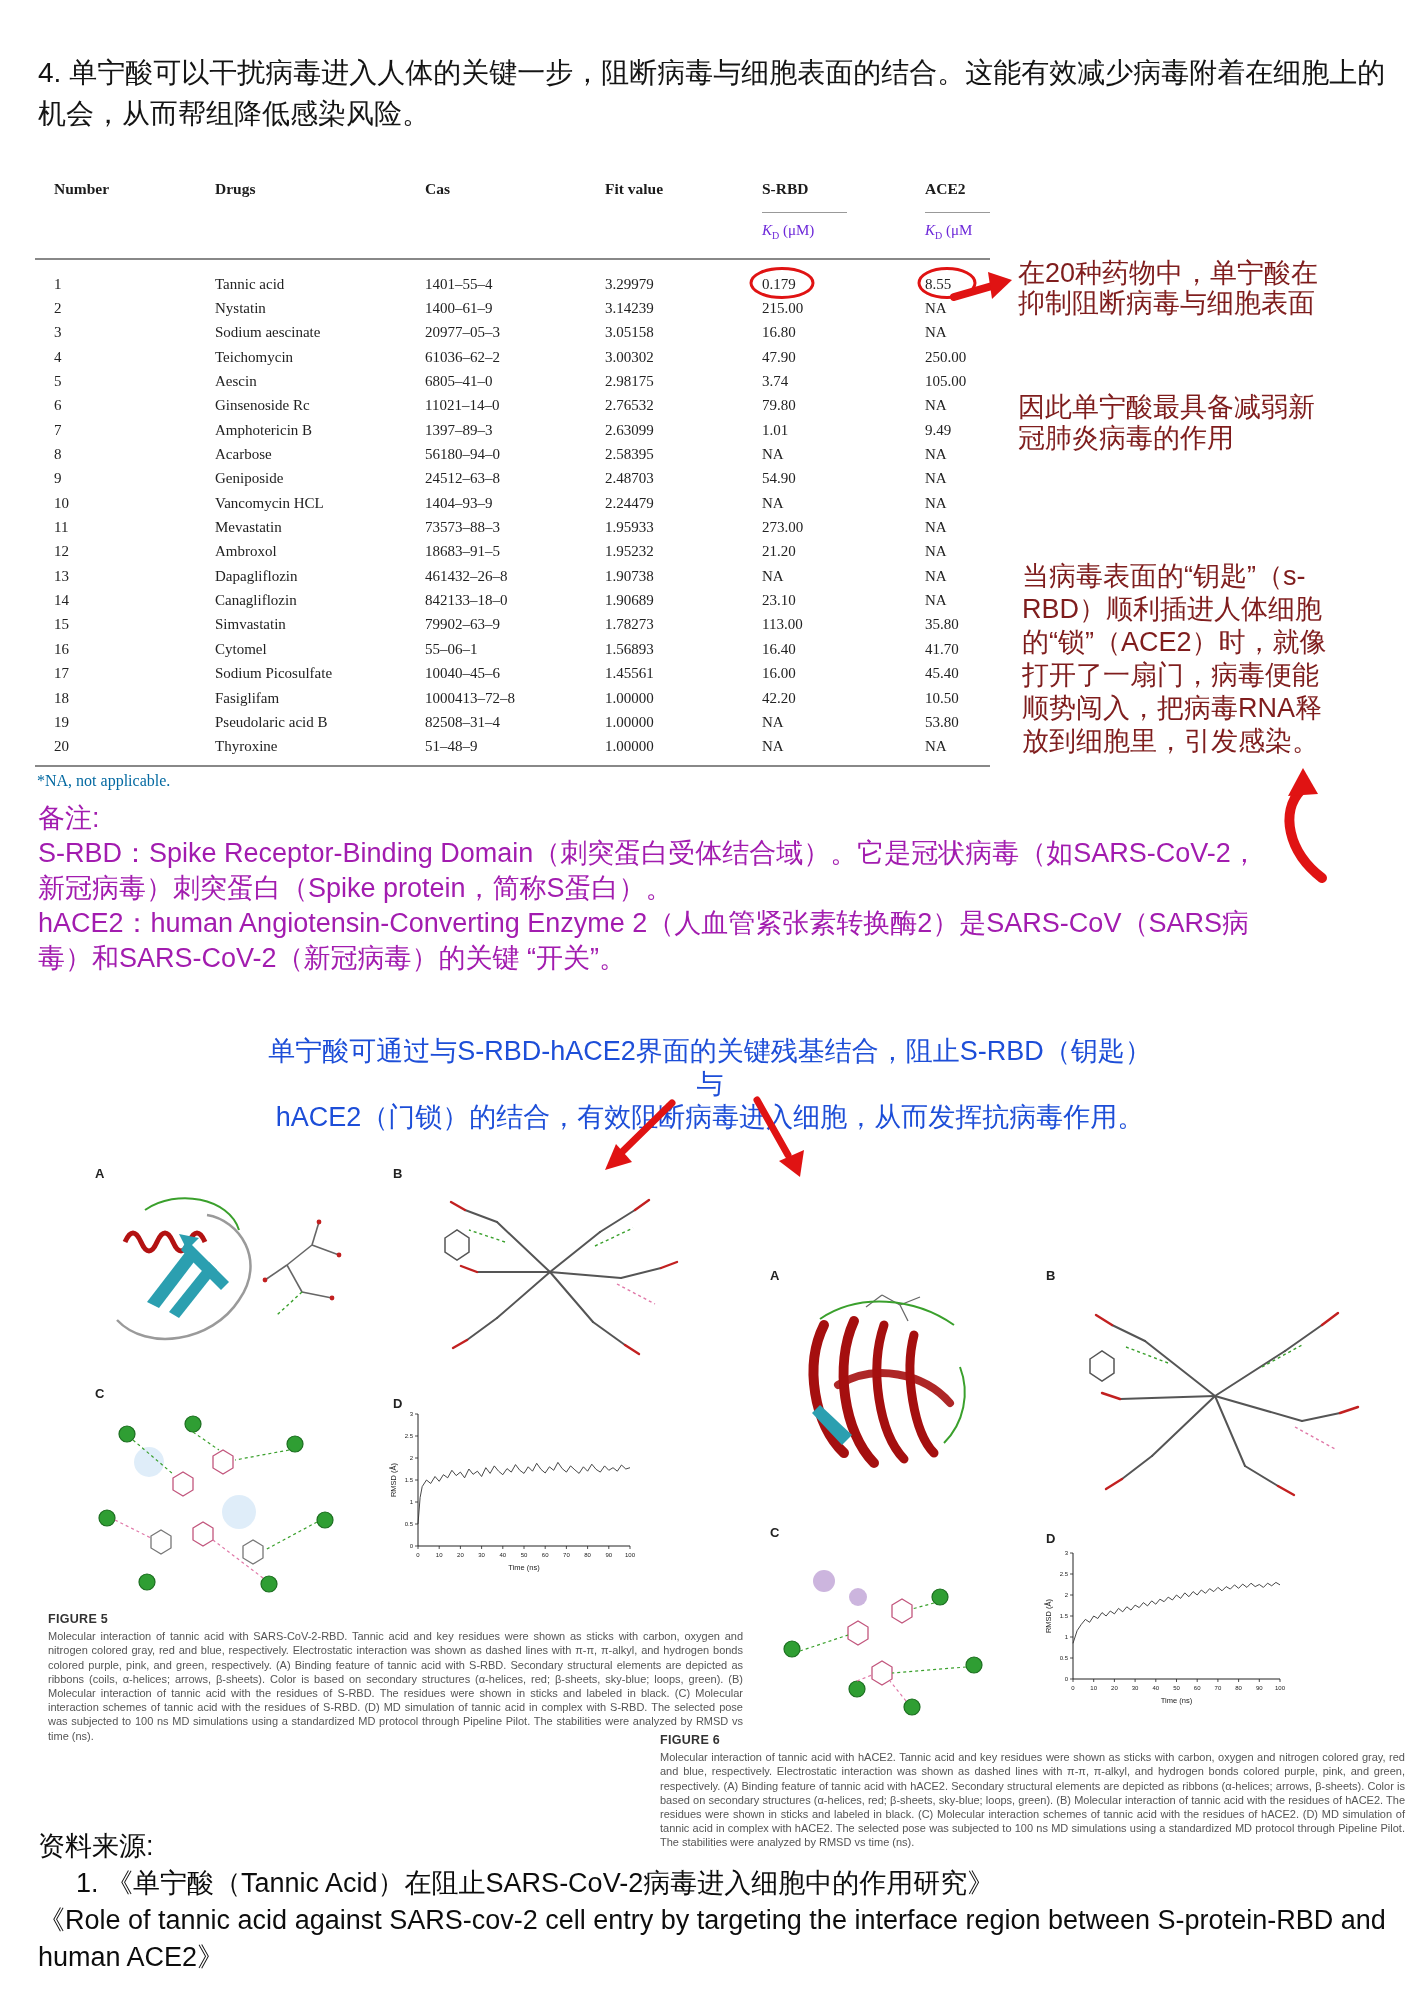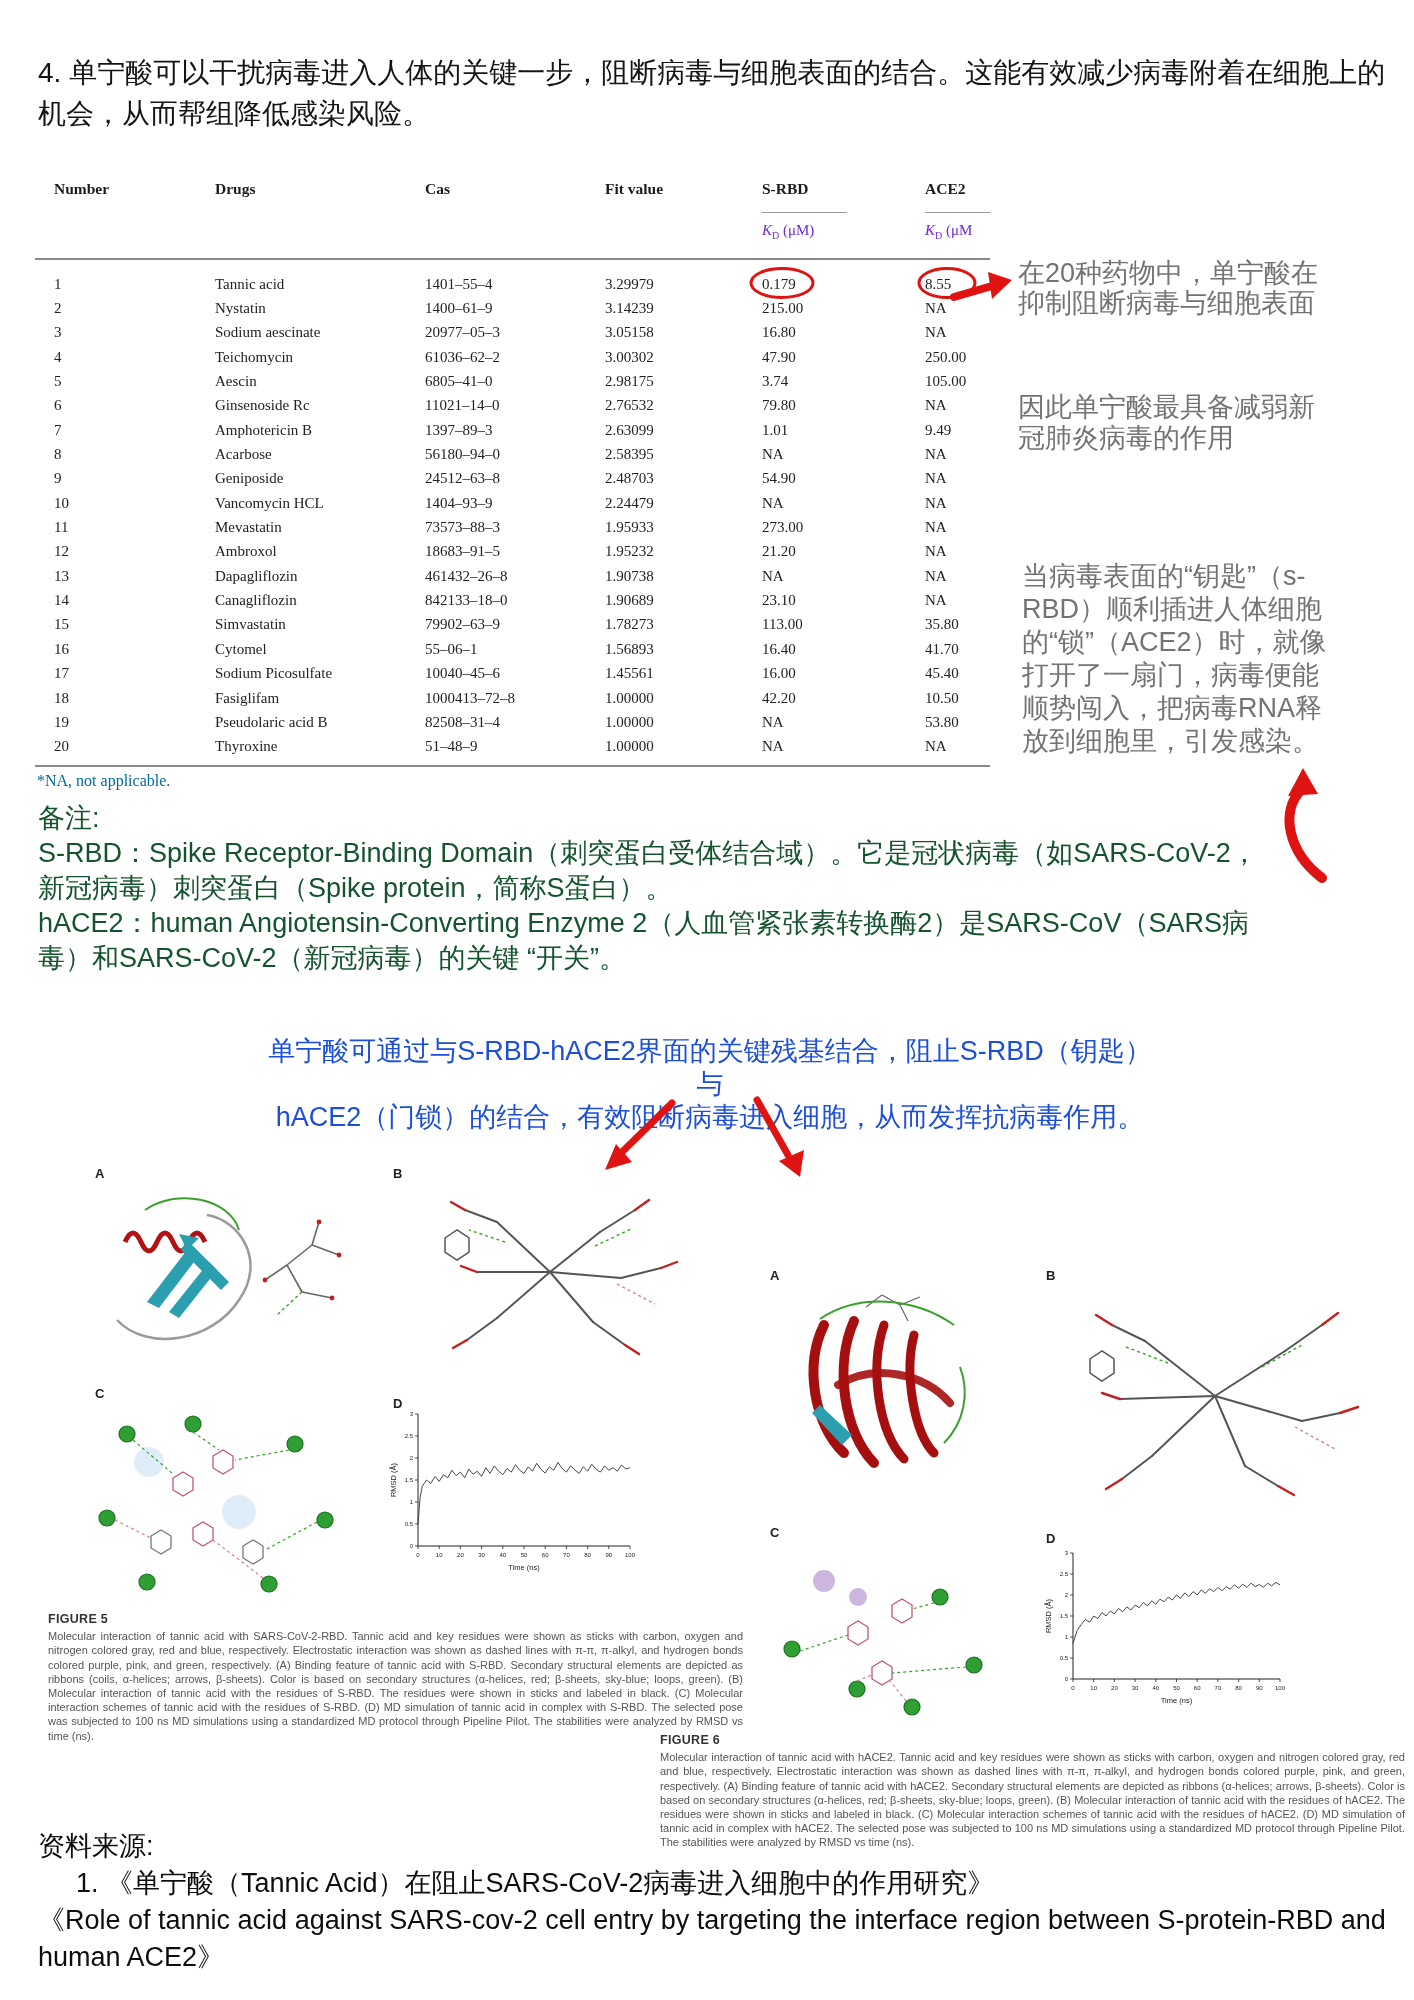--- a/index.html
+++ b/index.html
@@ -18,28 +18,28 @@
   .thead{position:absolute;top:0;left:0;right:0;font-weight:bold;font-size:15.5px;color:#1c1c1c;height:22px;}
   .subline{position:absolute;top:34px;height:1px;width:85px;background:#999;}
   .kd{position:absolute;top:44px;font-size:15px;color:#6d28d9;}
   .kd i{font-family:"Liberation Serif",serif;}
   .kd sub{font-size:10px;}
   .rule{position:absolute;left:0;width:955px;height:1.5px;background:#888;}
   .rows{position:absolute;top:94px;left:0;right:0;}
   .footnote{position:absolute;top:594px;left:2px;font-size:16px;color:#0369a1;}
 
   
-  .ann{font-size:27px;color:#737373;width:380px;}
+  .ann{font-size:27px;color:#7f1d1d;width:380px;}
   .ann div{white-space:nowrap;}
   .ann1{left:1018px;top:258px;line-height:30px;}
   .ann2{left:1018px;top:392px;line-height:31px;}
   .ann3{left:1022px;top:560px;line-height:33px;}
 
   
-  .notes{left:38px;top:800px;width:1345px;font-size:27px;color:#14532d;}
+  .notes{left:38px;top:800px;width:1345px;font-size:27px;color:#a21caf;}
   .notes .ttl{line-height:36px;}
   .notes .nline{line-height:35px;white-space:nowrap;}
 
   
   .mid{left:255px;top:1035px;width:910px;text-align:center;font-size:27px;line-height:33px;color:#1d4ed8;}
 
   
   .fig{position:absolute;}
   .plabel{position:absolute;font-size:13px;font-weight:bold;color:#222;}
   .fig-caption{position:absolute;font-size:11px;line-height:14.2px;color:#555;text-align:justify;}

